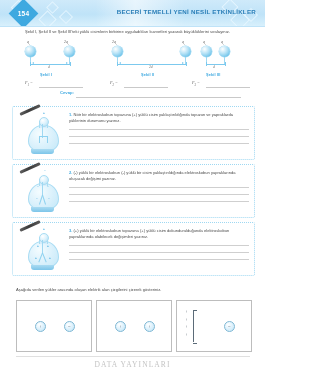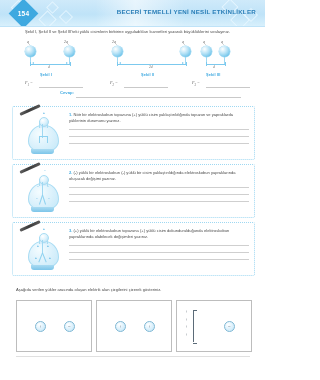--- a/index.html
+++ b/index.html
@@ -402,14 +402,15 @@
   <div class="bbox bb3">
     <div class="plus-col" style="left:7px;top:7px;">+<br>+<br>+<br>+</div>
     <div class="plate-line" style="left:16px;top:9px;height:32px;"></div>
     <div class="plate-bracket" style="left:16px;top:9px;width:4px;height:32px;border-left:none;border-top:.7px solid #5b6b78;border-bottom:.7px solid #5b6b78;border-right:none;"></div>
     <div class="chg" style="left:47px;top:20px;">
       <span>−</span>
     </div>
   </div>
 
   <div class="footer-rule"></div>
+  <div class="footer">DATA YAYINLARI</div>
 
 </div>
 
 </body></html>

